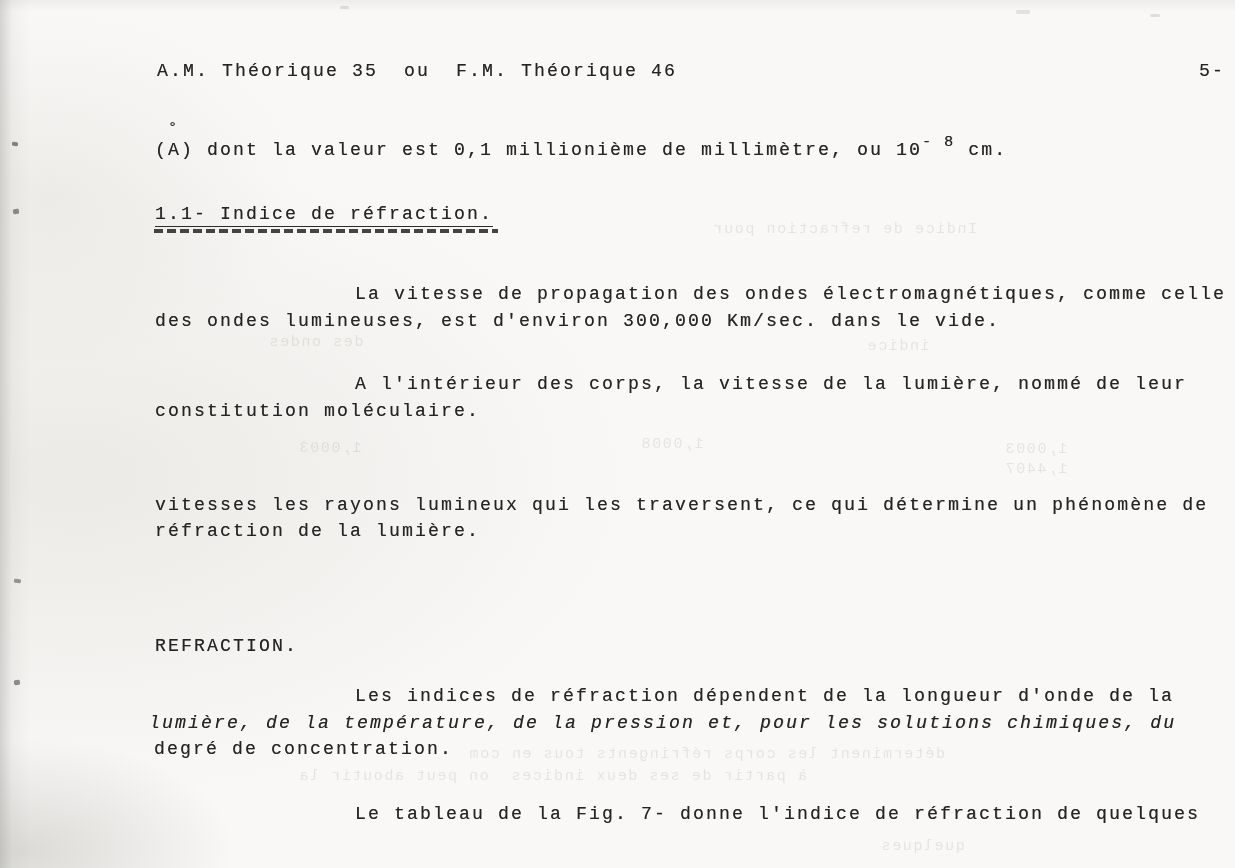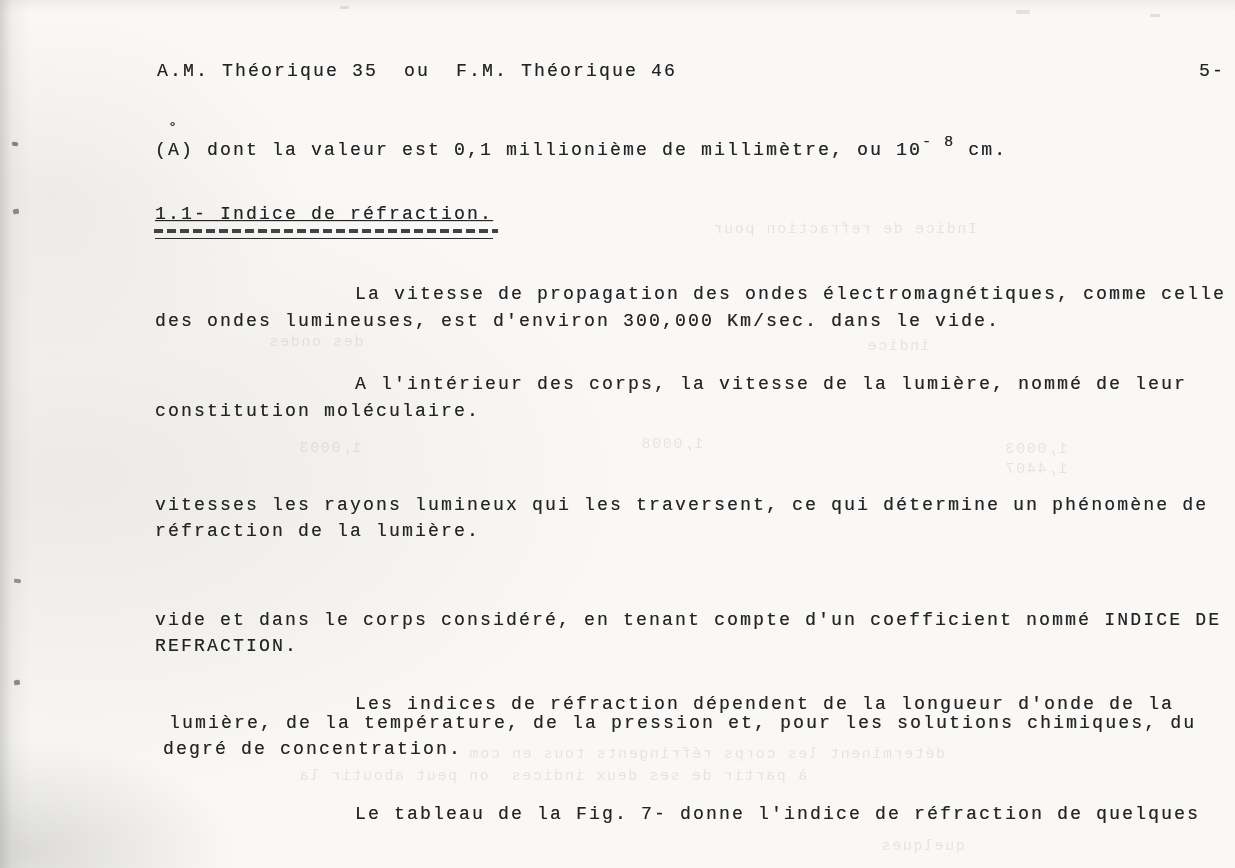--- a/index.html
+++ b/index.html
@@ -22,30 +22,30 @@
     position:absolute;white-space:pre;
     color:#242424;font-size:18px;line-height:22px;letter-spacing:2.2px;
     text-shadow:0.3px 0.3px 0.5px rgba(35,35,35,0.55);
   }
   .sup{position:relative;top:-9px;font-size:15px;letter-spacing:2px;}
   .ring{position:absolute;top:120px;left:168px;font-size:15px;color:#242424;
     text-shadow:0.3px 0.3px 0.5px rgba(35,35,35,0.55);}
   .l-header{top:60px;left:157px;text-align:center;}
   .l-pagenum{top:60px;left:1199px;}
   .l-intro{top:139px;left:155px;}
-  .l-heading{top:203px;left:155px;border-bottom:1.5px solid #2c2c2c;padding-bottom:13px;text-decoration:underline;}
+  .l-heading{top:203px;left:155px;border-bottom:1.5px solid #2c2c2c;padding-bottom:1px;}
   .dashes{
     position:absolute;top:229px;left:154px;width:344px;height:4px;opacity:.88;
     background:repeating-linear-gradient(90deg,#2b2b2b 0 9px,transparent 9px 13px);
   }
   .p1a{top:283px;left:355px;} .p1b{top:310px;left:155px;}
   .p2a{top:373px;left:355px;} .p2b{top:400px;left:155px;}
   .p3a{top:467px;left:355px;} .p3b{top:494px;left:155px;} .p3c{top:520px;left:155px;}
   .p4a{top:582px;left:355px;} .p4b{top:609px;left:155px;} .p4c{top:635px;left:155px;}
-  .p5a{top:685px;left:355px;margin-top:8px;} .p5b{top:712px;left:169px;} .p5c{top:738px;left:163px;}
+  .p5a{top:685px;left:355px;} .p5b{top:712px;left:149px;font-style:italic;} .p5c{top:738px;left:154px;}
   .p6a{top:803px;left:355px;}
   .ghost{
     position:absolute;white-space:pre;color:#7d7d76;font-size:15px;letter-spacing:1.6px;
     transform:scaleX(-1);filter:blur(0.7px);opacity:0.16;
   }
   .g1{top:221px;left:712px;} .g2{top:334px;left:268px;} .g3{top:338px;left:866px;}
   .g4{top:440px;left:298px;} .g5{top:436px;left:640px;} .g6{top:441px;left:1004px;}
   .g7{top:461px;left:1004px;} .g8{top:746px;left:468px;} .g9{top:768px;left:298px;}
   .g10{top:838px;left:880px;}
   .speck{position:absolute;background:#4a4a46;border-radius:1.5px;}
@@ -92,21 +92,20 @@
 
   <div class="tl p1a">La vitesse de propagation des ondes électromagnétiques, comme celle</div>
   <div class="tl p1b">des ondes lumineuses, est d'environ 300,000 Km/sec. dans le vide.</div>
 
   <div class="tl p2a">A l'intérieur des corps, la vitesse de la lumière, nommé de leur</div>
   <div class="tl p2b">constitution moléculaire.</div>
 
   <div class="tl p3c">réfraction de la lumière.</div>
   <div class="tl p3b">vitesses les rayons lumineux qui les traversent, ce qui détermine un phénomène de</div>
 
-  <div class="tl p4b">vide et dans le corps considéré, en tenant compte d'un coefficient nommé INDICE DE</div>
   <div class="tl p4c">REFRACTION.</div>
 
   <div class="tl p5a">Les indices de réfraction dépendent de la longueur d'onde de la</div>
   <div class="tl p5b">lumière, de la température, de la pression et, pour les solutions chimiques, du</div>
   <div class="tl p5c">degré de concentration.</div>
 
   <div class="tl p6a">Le tableau de la Fig. 7- donne l'indice de réfraction de quelques</div>
 
 </div>
 

